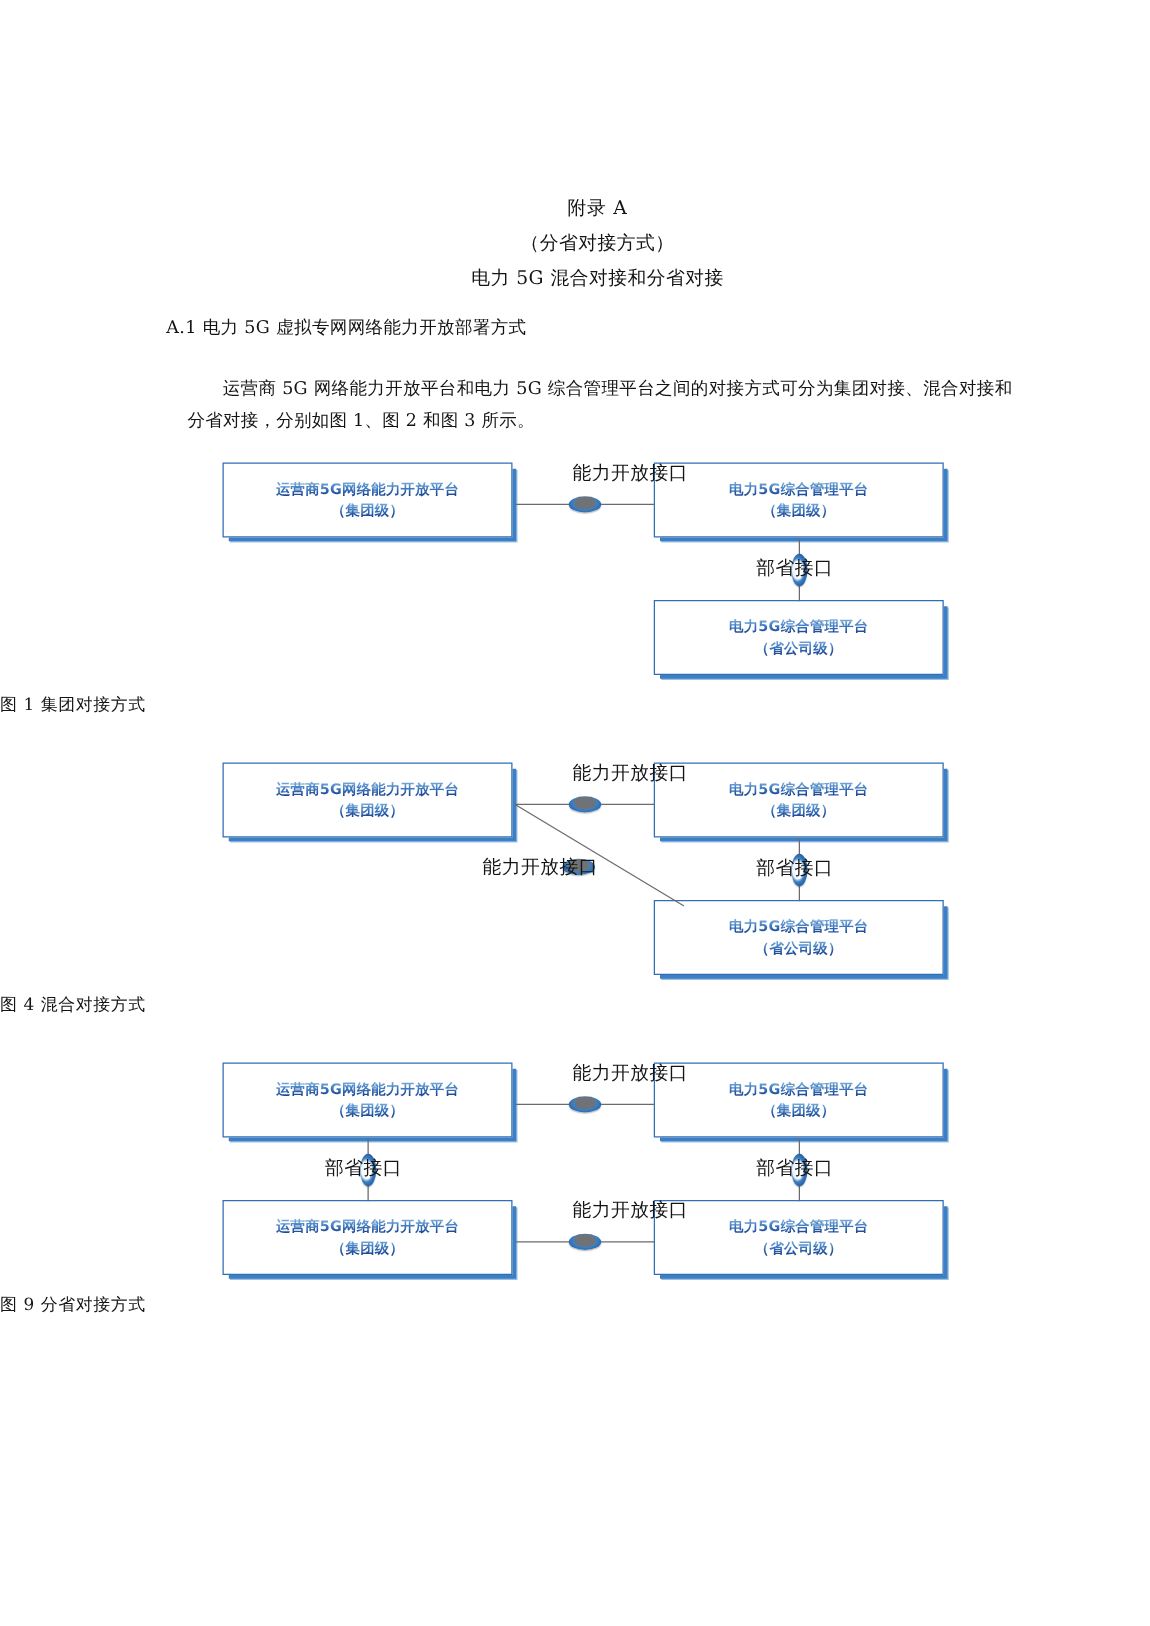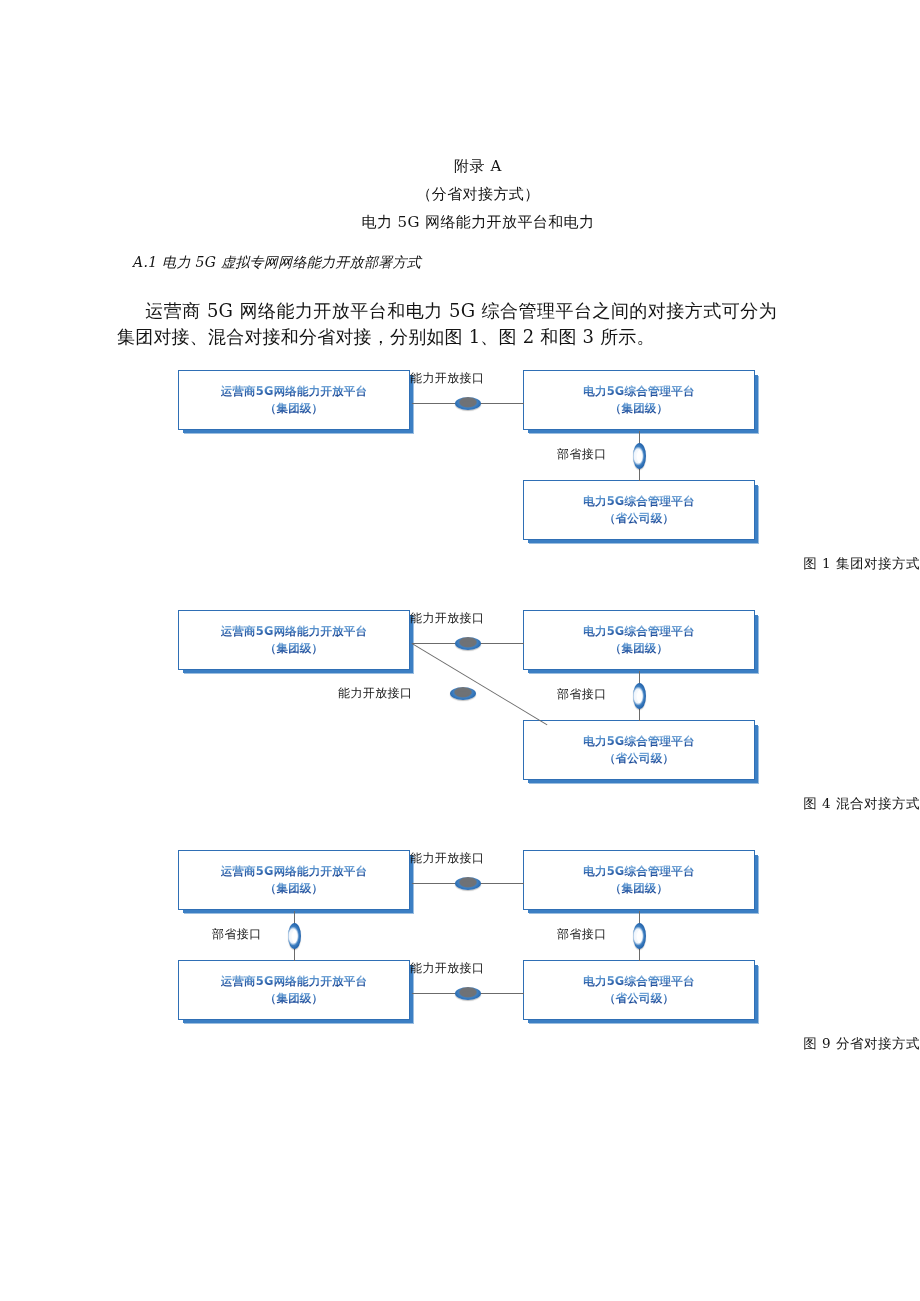--- a/index.html
+++ b/index.html
@@ -23,35 +23,35 @@
   .title-line{
     font-size:15px;line-height:28px;letter-spacing:.6px;
     color:#141414;
     padding-left:36px;
   }
   .title-line.t2{letter-spacing:.4px;}
   .title-line.t3{letter-spacing:.4px;}
 
   .sec-head{
     position:absolute;left:133px;top:251px;
-    font-size:14px;line-height:22px;letter-spacing:.3px;color:#141414;font-style:italic;
+    font-size:14px;line-height:22px;letter-spacing:.3px;color:#141414;
   }
 
   .para{
-    position:absolute;left:117px;top:298px;width:660px;
-    font-size:18px;line-height:26px;text-align:justify;
+    position:absolute;left:150px;top:298px;width:660px;
+    font-size:14px;line-height:26px;text-align:justify;
     text-justify:inter-ideograph;letter-spacing:.2px;color:#141414;
   }
   .para .indent{display:inline-block;width:28px;}
 
   
   .figure{position:absolute;left:0;width:920px;}
   .fig-canvas{position:relative;width:920px;}
   .fig-caption{
-    width:920px;text-align:right;
+    width:920px;text-align:left;
     font-size:13.5px;letter-spacing:.5px;color:#141414;
   }
 
   
   .node{
     position:absolute;
     box-sizing:border-box;
     background:#ffffff;
     border:1.6px solid #2f6fb5;
     box-shadow:4px 4px 0 -1px #3c7fc4, 5px 5px 0 -1px #9dbfe0;
@@ -97,34 +97,35 @@
     width:13px;height:26px;
     background:radial-gradient(ellipse at 40% 50%, #ffffff 0%, #eef4fb 38%, #3e7fc1 52%, #1f5fa8 74%, #6aa3da 100%);
   }
   .torus.vert::after{
     width:5px;height:13px;margin-left:-2.5px;margin-top:-6.5px;
     background:#ffffff;
   }
 
   .conn-label{
     position:absolute;
-    font-size:12px;line-height:18px;letter-spacing:.4px;
+    font-size:15px;line-height:18px;letter-spacing:.4px;
     color:#141414;white-space:nowrap;
     font-family:"DejaVu Serif","Liberation Serif",serif;
+    padding-left:48px;
   }
 </style>
 </head>
 <body>
 
 <div class="page">
 
   <div class="title-block">
     <div class="title-line t1">附录 A</div>
     <div class="title-line t2">（分省对接方式）</div>
-    <div class="title-line t3">电力 5G 网络能力开放平台和电力</div>
+    <div class="title-line t3">电力 5G 混合对接和分省对接</div>
   </div>
 
   <div class="sec-head">A.1 电力 5G 虚拟专网网络能力开放部署方式</div>
 
   <div class="para"><span class="indent"></span><span>运营商 5G 网络能力开放平台和电力 5G 综合管理平台之间的对接方式可分为集团对接、混合对接和分省对接，分别如图 1、图 2 和图 3 所示。</span></div>
 
   <div class="figure" style="top:365px;">
     <div class="fig-canvas" style="height:190px;">
 
       <div class="node" style="left:178px;top:5px;width:232px;height:60px;">

